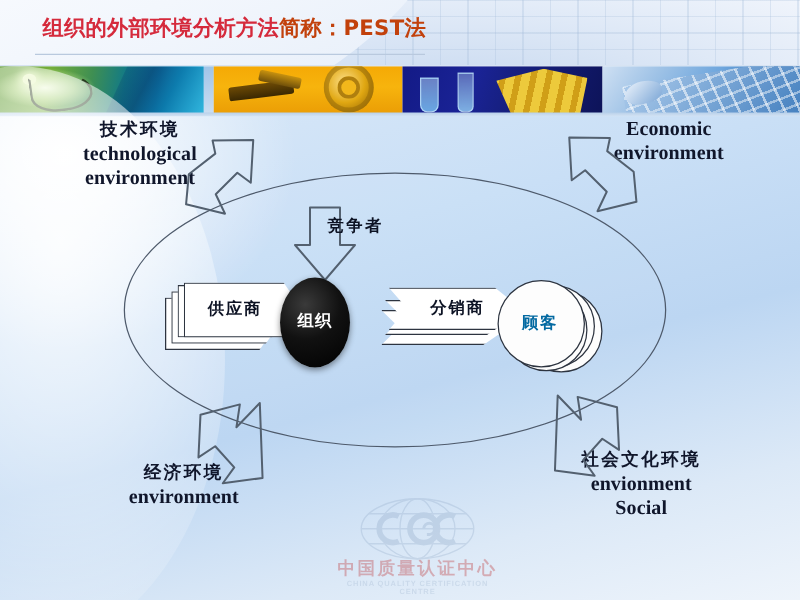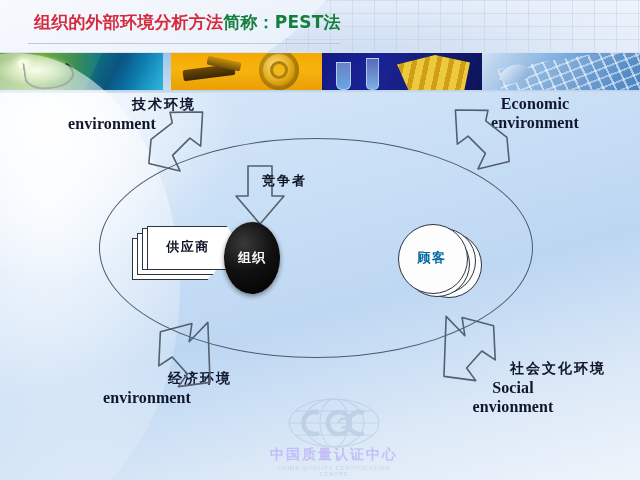--- a/index.html
+++ b/index.html
@@ -33,21 +33,21 @@
     border-radius:0 0 100% 0;
     background:linear-gradient(160deg,#ffffff 0%,#f3f7fd 45%,#dfe9f7 100%);
   }
   .title-text{
     position:absolute;left:34px;top:11px;
     font-family:"DejaVu Sans","Liberation Sans",sans-serif;
     font-size:17px;font-weight:bold;white-space:nowrap;letter-spacing:.2px;
     z-index:4;
   }
   .title-red{color:#d52a3c;}
-  .title-black{color:#15803d;}
+  .title-black{color:#c2410c;}
   .title-underline{
     position:absolute;left:28px;top:43px;width:312px;height:1px;
     background:#b9c9de;z-index:4;
   }
 
   
   .banner{
     position:absolute;left:0;top:52px;width:640px;height:41px;
     display:flex;overflow:hidden;
     border-top:1px solid #d7e3f2;
@@ -146,21 +146,21 @@
     content:"";position:absolute;left:-150px;top:-40px;width:330px;height:470px;
     border-radius:50%;
     background:radial-gradient(ellipse at 60% 30%, rgba(255,255,255,.85) 0%, rgba(255,255,255,.25) 55%, rgba(255,255,255,0) 80%);
   }
 
   
   .label{position:absolute;text-align:center;color:#10162b;line-height:1.16;}
   .label .cn{
     font-family:"DejaVu Sans","Liberation Sans",sans-serif;
     font-size:14px;font-weight:bold;letter-spacing:2px;
-    display:block;margin-bottom:3px;text-align:right;
+    display:block;margin-bottom:3px;
   }
   .label .en{
     font-family:"Liberation Serif","DejaVu Serif",serif;
     font-size:16px;font-weight:bold;display:block;letter-spacing:.1px;
   }
   #lbl-tech{left:28px;top:96px;width:168px;}
   #lbl-pol{left:446px;top:95px;width:178px;}
   #lbl-eco{left:62px;top:370px;width:170px;}
   #lbl-soc{left:420px;top:360px;width:186px;}
 
@@ -251,21 +251,21 @@
   .logo{
     position:absolute;left:268px;top:398px;width:132px;height:78px;
     opacity:.30;text-align:center;
   }
   .logo .globe{
     position:relative;margin:0 auto;width:96px;height:50px;
   }
   .logo .globe svg{display:block;}
   .logo .cn{
     font-family:"DejaVu Sans","Liberation Sans",sans-serif;
-    font-size:14px;font-weight:bold;color:#8b5cf6;letter-spacing:2px;
+    font-size:14px;font-weight:bold;color:#b91c1c;letter-spacing:2px;
     margin-top:-2px;
   }
   .logo .en{
     font-family:"Liberation Sans",sans-serif;
     font-size:6px;font-weight:bold;color:#9db3cd;letter-spacing:.7px;margin-top:1px;
   }
 </style>
 </head>
 <body>
 
@@ -299,37 +299,38 @@
       <div class="kbd"></div>
       <div class="mouse"></div>
     </div>
   </div>
   <div class="banner-base"></div>
 
   <div class="body-bg"></div>
 
   <div class="label" id="lbl-tech">
     <span class="cn">技术环境</span>
+    <span class="en">technological</span>
     <span class="en">environment</span>
   </div>
 
   <div class="label" id="lbl-pol">
     <span class="en">Economic</span>
     <span class="en">environment</span>
   </div>
 
   <div class="label" id="lbl-eco">
     <span class="cn">经济环境</span>
     <span class="en">environment</span>
   </div>
 
   <div class="label" id="lbl-soc">
     <span class="cn">社会文化环境</span>
+    <span class="en">envionment</span>
     <span class="en">Social</span>
-    <span class="en">envionment</span>
   </div>
 
   <div class="ellipse"></div>
 
   <div class="arrow" style="left:145px;top:108px;">
     <svg width="70" height="72" viewBox="0 0 70 72">
       <polygon points="6,36 24,16 20,6 52,0 56,34 44,28 30,48 40,62 8,60" transform="rotate(10 32 34)" fill="none" stroke="#53606f" stroke-width="1.6" stroke-linejoin="round"></polygon>
     </svg>
   </div>
 
@@ -364,20 +365,26 @@
     <div class="sup-card sup-2"></div>
     <div class="sup-card sup-3"></div>
     <div class="sup-card sup-top"></div>
     <div class="sup-label">供应商</div>
   </div>
 
   <div class="org">
     <div class="org-txt">组织</div>
   </div>
 
+  <div class="stack-dis">
+    <div class="dis-card dis-1"></div>
+    <div class="dis-card dis-2"></div>
+    <div class="dis-card dis-top"></div>
+    <div class="dis-label">分销商</div>
+  </div>
 
   <div class="stack-cus">
     <div class="cus-c cus-1"></div>
     <div class="cus-c cus-2"></div>
     <div class="cus-c cus-3"></div>
     <div class="cus-c cus-top"></div>
     <div class="cus-label">顾客</div>
   </div>
 
   <div class="logo">

